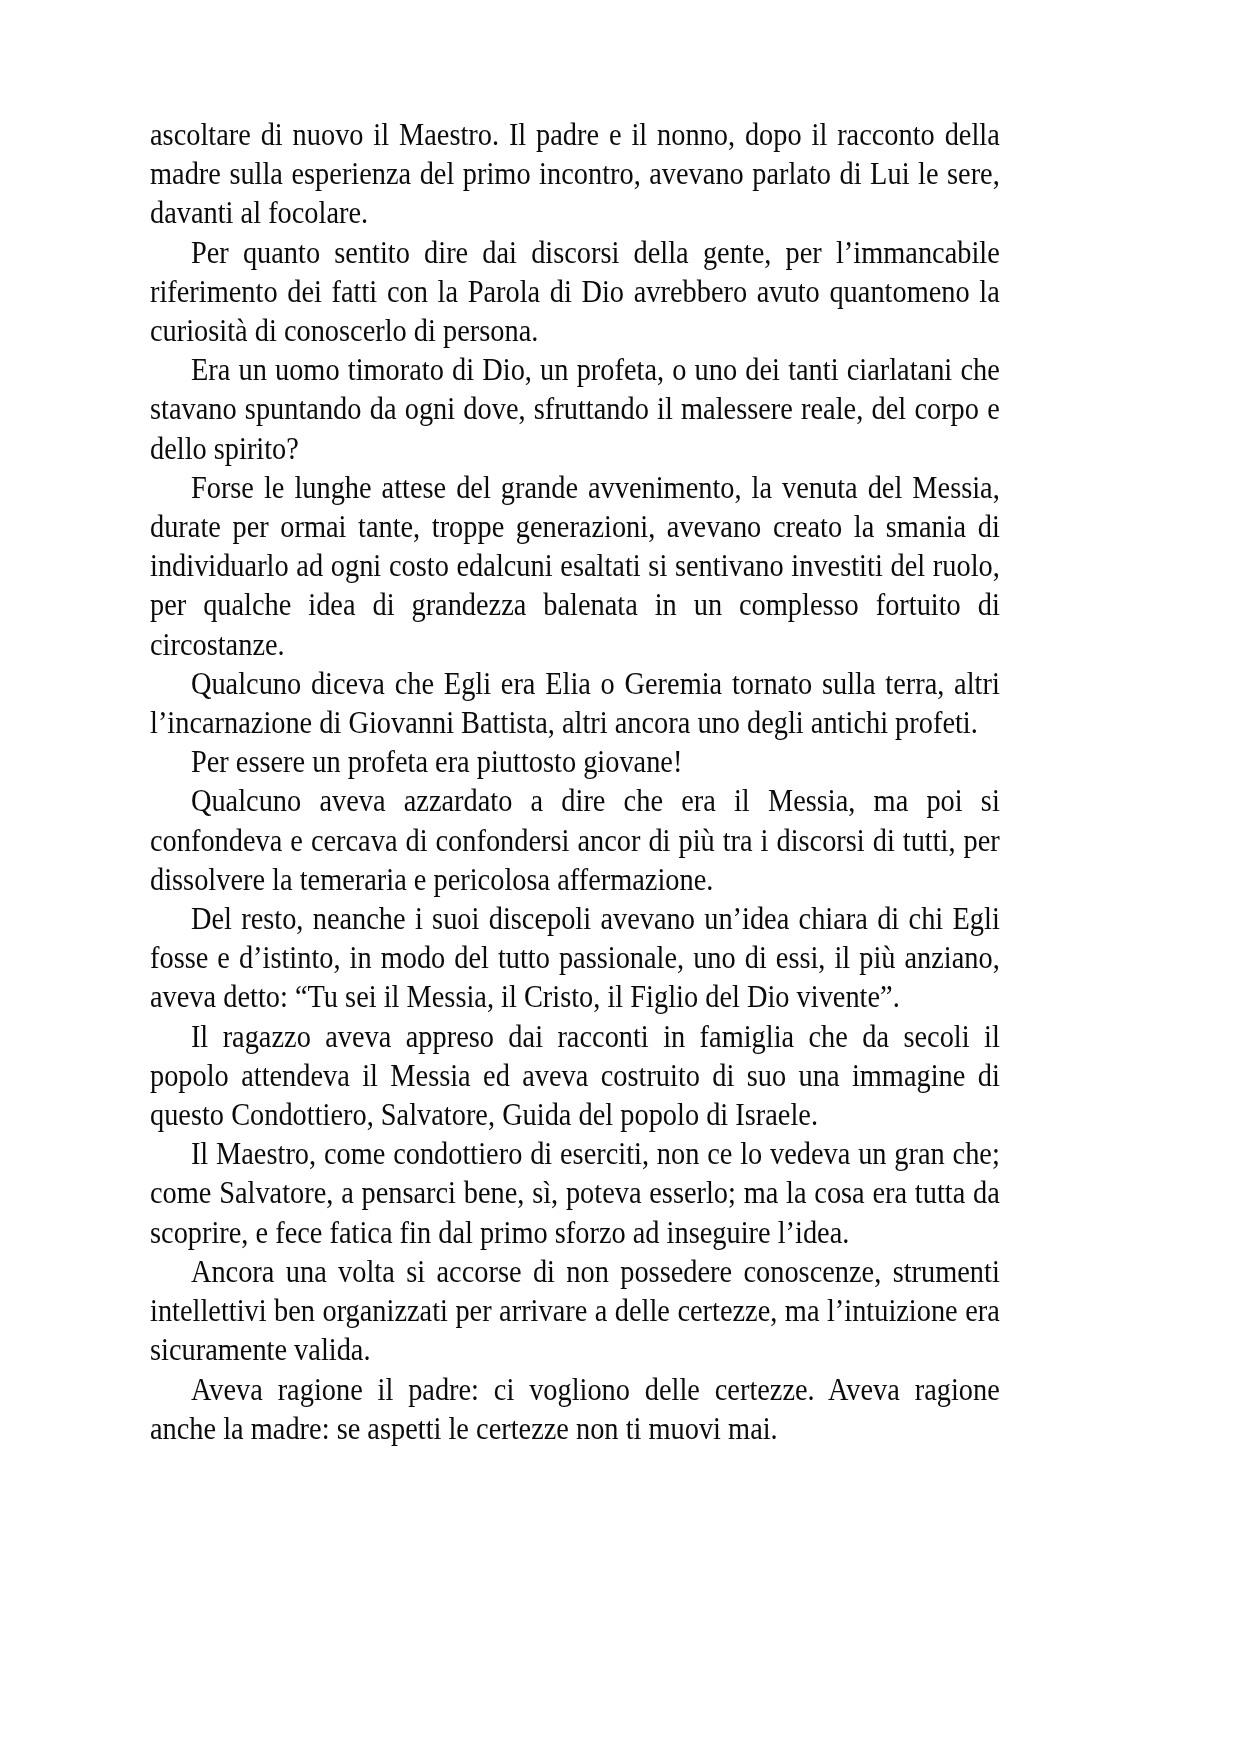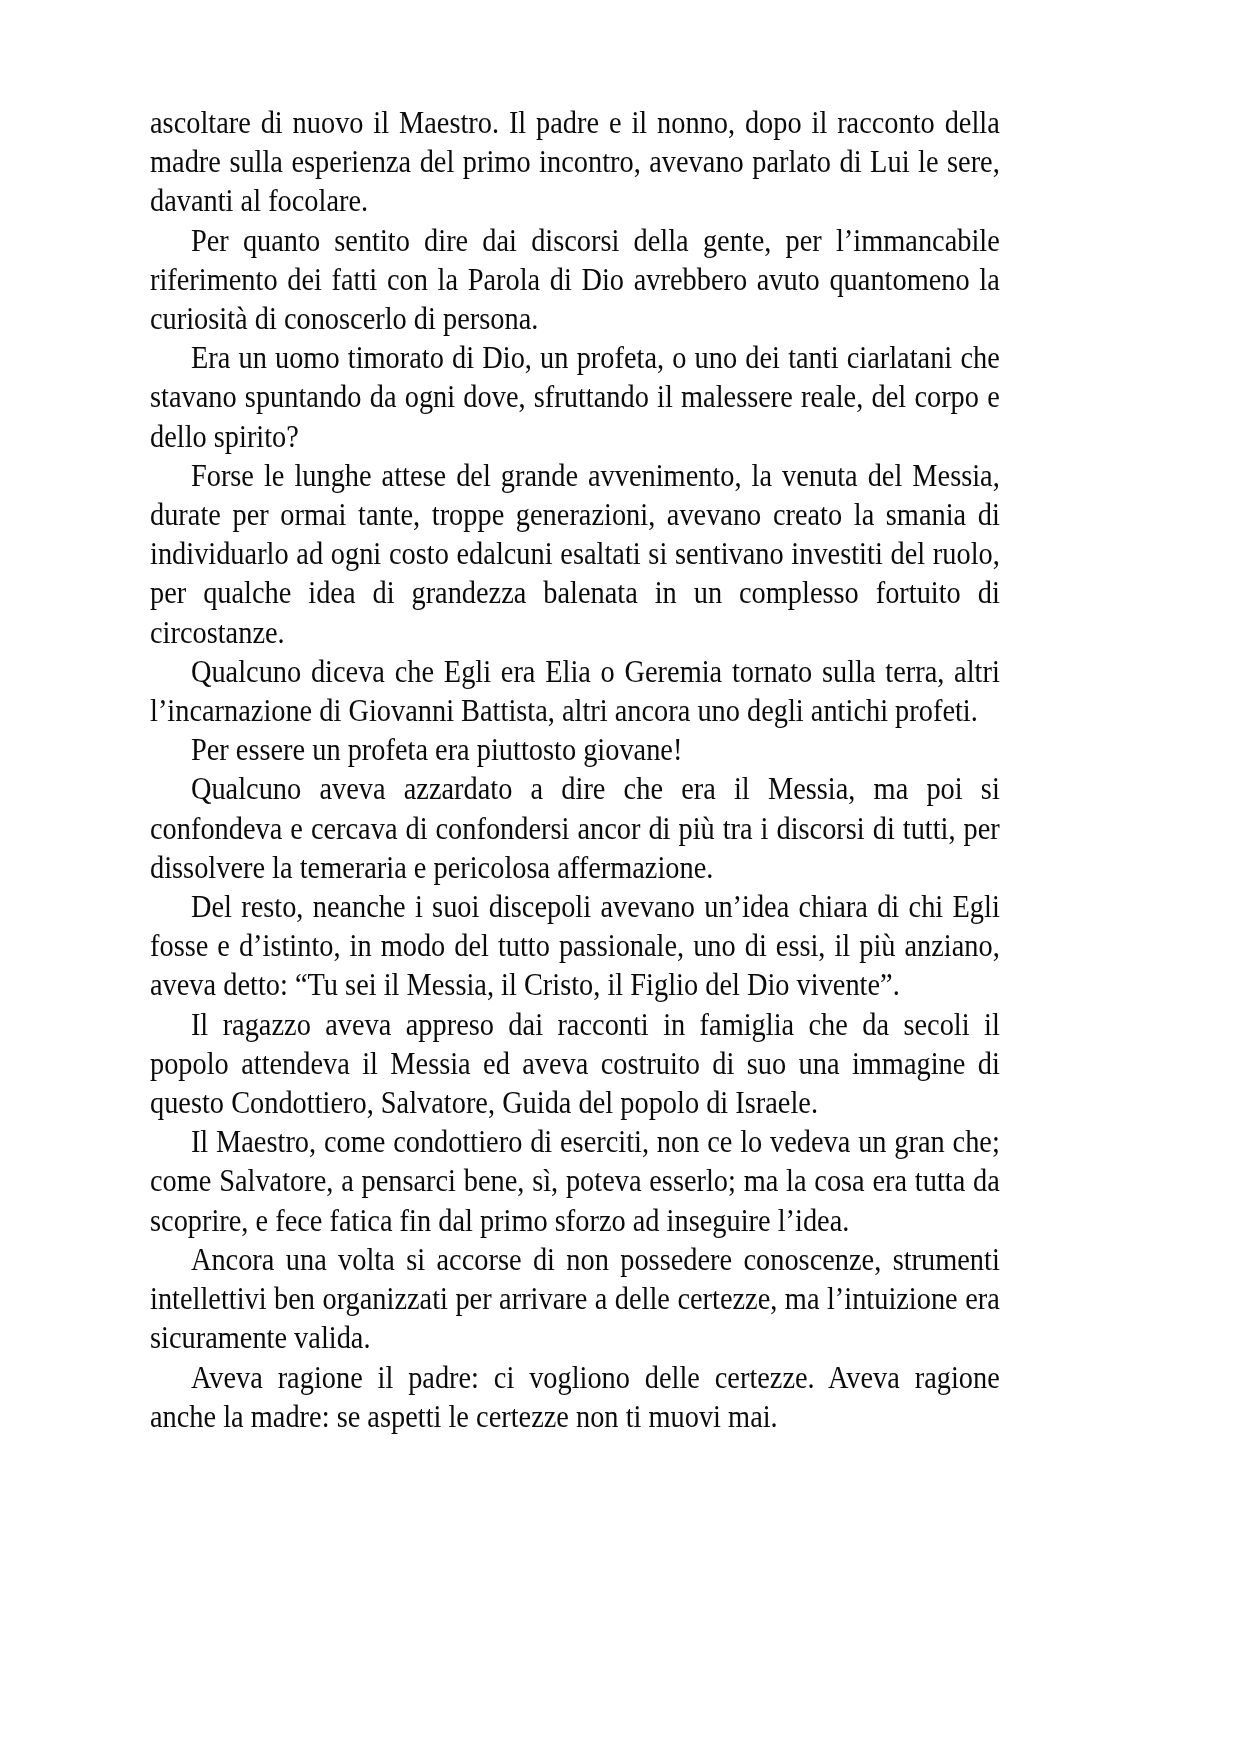--- a/index.html
+++ b/index.html
@@ -5,21 +5,21 @@
   html, body {
     margin: 0;
     padding: 0;
     background: #ffffff;
   }
   .page {
     position: relative;
     width: 1240px;
     height: 1434px;
     background: #ffffff;
-    margin: 0 auto;
+    margin: 12px auto;
     overflow: hidden;
   }
   .text-block {
     position: absolute;
     left: 150px;
     top: 104px;
     width: 850px;
   }
   .para {
     margin: 0;

